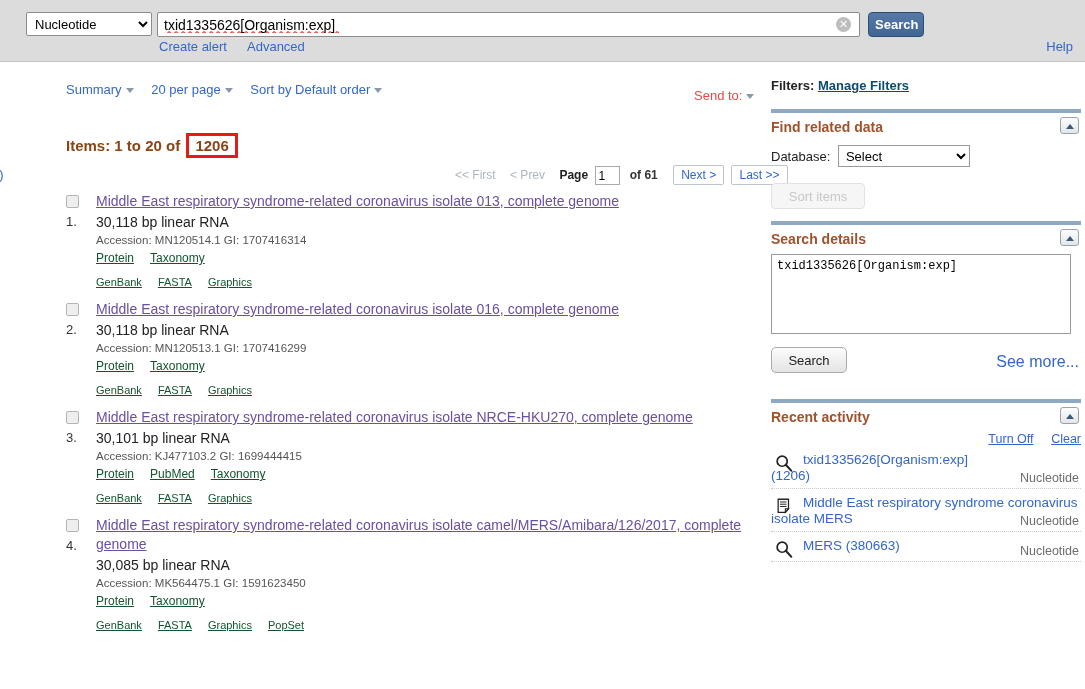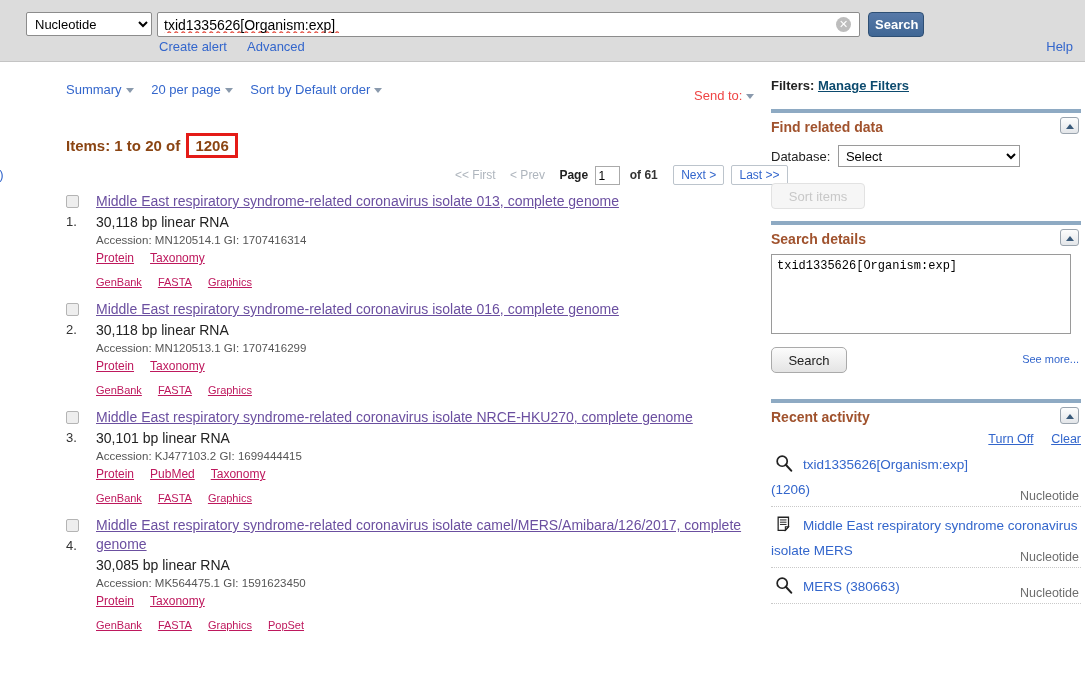--- a/index.html
+++ b/index.html
@@ -174,21 +174,21 @@
     text-decoration: underline;
     font-size: 14px;
     line-height: 19px;
     display: block;
     margin-bottom: 2px;
   }
   .rlen { font-size: 14px; color: #222; line-height: 19px; }
   .racc { font-size: 11.5px; color: #555; line-height: 17px; }
   .rlinks { line-height: 18px; }
   .rlinks a, .rtools a {
-    color: #be185d;
+    color: #14532d;
     text-decoration: underline;
     font-size: 12px;
     margin-right: 16px;
     text-align: center;
   }
   .rtools { line-height: 22px; padding-top: 4px; }
   .rtools a { font-size: 11px; }
 
   
   #sidebar { position: absolute; left: 771px; top: 78px; width: 310px; }
@@ -211,21 +211,21 @@
   }
   .collapse-btn i {
     position: absolute; left: 5px; top: 6px;
     width: 0; height: 0;
     border-left: 4px solid transparent;
     border-right: 4px solid transparent;
     border-bottom: 5px solid #3a5a7a;
   }
   .db-row { font-size: 13px; color: #222; margin: 6px 0 0 0; }
   #database-select {
-    width: 182px; height: 22px;
+    width: 132px; height: 22px;
     margin-left: 4px;
     font-size: 13px;
     font-family: "Liberation Sans", sans-serif;
     border: 1px solid #9a9a9a;
     background: #fff;
     padding: 1px 3px;
   }
   #find-items-button {
     margin-top: 16px;
     width: 94px; height: 26px;
@@ -256,36 +256,36 @@
     border-radius: 5px;
     background: linear-gradient(#fcfcfc, #e4e4e4);
     font-size: 13px;
     font-family: "Liberation Sans", sans-serif;
     color: #222;
     cursor: pointer;
   }
   #see-more {
     position: absolute; right: 2px;
     margin-top: 16px;
-    color: #36c; font-size: 11px; text-decoration: none;
+    color: #36c; font-size: 16px; text-decoration: none;
   }
   #ra-links { text-align: right; margin-top: 2px; }
   #ra-links a { color: #36c; font-size: 12.5px; text-decoration: underline; margin-left: 14px; }
   .ra-item {
     position: relative;
     border-bottom: 1px dotted #c9c9c9;
     padding: 6px 0 4px 0;
     min-height: 30px;
   }
   .ra-icon { position: absolute; left: 4px; top: 8px; width: 18px; height: 18px; }
   .ra-text {
     margin-left: 32px;
     color: #36c;
     font-size: 13.5px;
-    line-height: 25px;
+    line-height: 16px;
     padding-right: 74px;
     text-decoration: none;
   }
   .ra-db {
     position: absolute; right: 2px; bottom: 3px;
     color: #6d6d6d; font-size: 12.5px;
   }
 </style>
 </head>
 <body>

